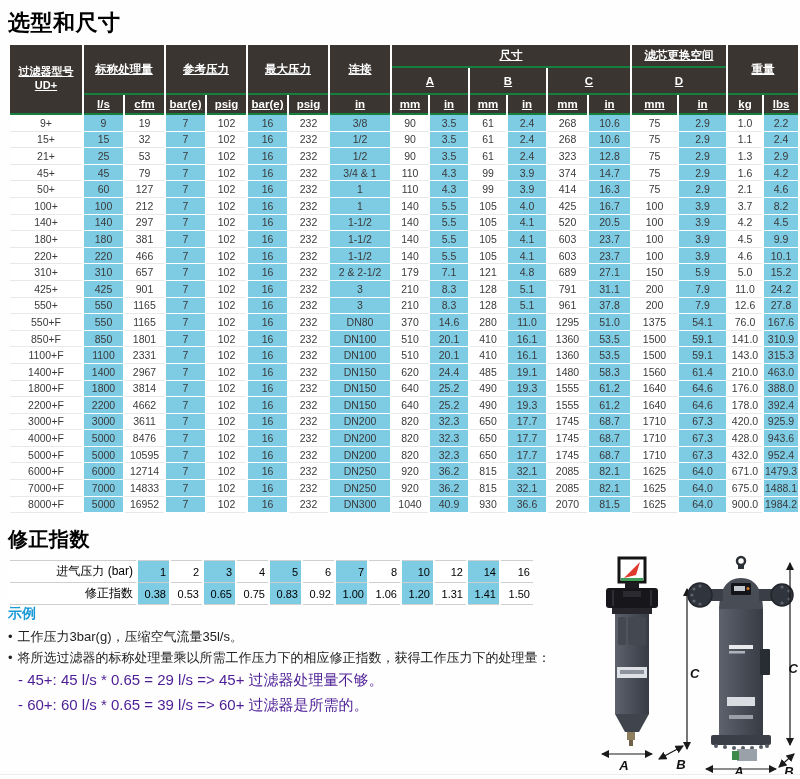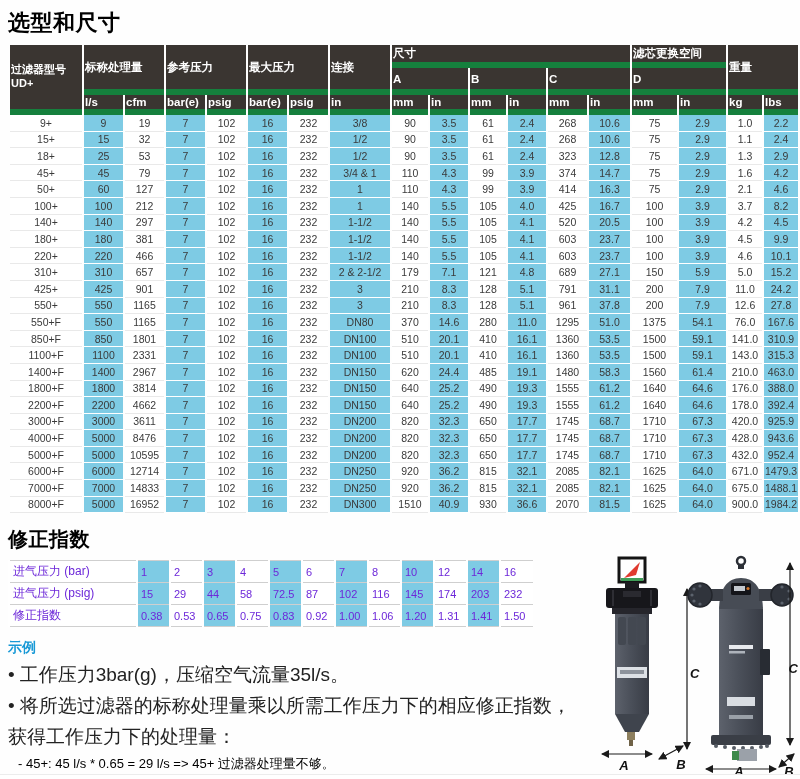--- a/index.html
+++ b/index.html
@@ -7,51 +7,51 @@
   body { width:800px; height:779px; font-family:"Liberation Sans","DejaVu Sans",sans-serif; }
   .page { position:relative; width:800px; height:774px; background:#fefefe; padding:8px; outline:1px solid #ececec; overflow:hidden; }
 
   h1.title { margin:0 0 7px 0; font-size:22px; font-weight:bold; color:#000; letter-spacing:0.5px; }
   h2.subtitle { margin:13px 0 7px 0; font-size:20px; font-weight:bold; color:#000; letter-spacing:0.5px; }
 
   
   table.main { width:784px; border-collapse:separate; border-spacing:2px 0; table-layout:fixed; }
   table.main th {
     background:#3a3531; color:#fff; font-weight:bold; font-size:11.5px;
-    text-align:left; vertical-align:middle; padding:1px; border-bottom:6px solid #15803d;
+    text-align:center; vertical-align:middle; padding:1px; border-bottom:2px solid #15803d;text-decoration:underline;
   }
   table.main thead tr:nth-child(1) { height:23px; }
   table.main thead tr:nth-child(2) { height:27px; }
   table.main thead tr:nth-child(3) { height:20px; }
   table.main th.model { font-size:11px; line-height:1.25; }
   table.main td {
     font-size:10.5px; color:#3a3a3a; text-align:center; vertical-align:middle;
     height:16.6px; padding:0 1px; background:#fff; border-bottom:1px solid #e9e9e9;
     white-space:nowrap; overflow:hidden;
   }
   table.main td.blue { background:#7ecbe4; border-bottom:1px solid #fff; }
   table.main td.model-cell { font-size:10.5px; color:#3a3a3a; }
 
   
   table.corr { border-collapse:collapse; margin-top:4px; }
   table.corr td {
-    font-size:11px; color:#6d28d9; text-align:left; height:22px; padding:0 3px;
+    font-size:11px; color:#000000; text-align:right; height:22px; padding:0 3px;
     border-top:1px solid #cfcfcf; border-bottom:1px solid #cfcfcf; background:#fff;
     border-left:2px solid #fff; border-right:0; white-space:nowrap;
   }
   table.corr td.label { width:128px; font-size:12px; }
   table.corr td.cell { width:33px; }
   table.corr td.cblue { background:#7ecbe4; }
 
   
-  .bottom { margin-top:12px; width:575px; }
+  .bottom { margin-top:0; width:575px; }
   .example-title { color:#1899d6; font-weight:bold; font-size:14px; margin-bottom:3px; }
-  .bullet-line { font-size:19px; color:#222; line-height:1.62; }
+  .bullet-line { font-size:13px; color:#222; line-height:1.62; }
   .bullet-line .dot { margin-right:5px; }
-  .sub-line { font-size:13px; color:#000000; line-height:1.62; padding-left:10px; }
+  .sub-line { font-size:15px; color:#4c1d95; line-height:1.62; padding-left:10px; }
 
   .figures { position:absolute; top:553px; right:2px; width:205px; height:224px; }
 </style>
 </head>
 <body>
 
 <div class="page">
 
   <h1 class="title">选型和尺寸</h1>
 
@@ -151,21 +151,21 @@
           <td>61</td>
           <td class="blue">2.4</td>
           <td>268</td>
           <td class="blue">10.6</td>
           <td>75</td>
           <td class="blue">2.9</td>
           <td>1.1</td>
           <td class="blue">2.4</td>
         </tr>
         <tr>
-          <td class="model-cell">18+</td>
+          <td class="model-cell">21+</td>
           <td class="blue">25</td>
           <td>53</td>
           <td class="blue">7</td>
           <td>102</td>
           <td class="blue">16</td>
           <td>232</td>
           <td class="blue">1/2</td>
           <td>90</td>
           <td class="blue">3.5</td>
           <td>61</td>
@@ -579,21 +579,21 @@
         </tr>
         <tr>
           <td class="model-cell">8000+F</td>
           <td class="blue">5000</td>
           <td>16952</td>
           <td class="blue">7</td>
           <td>102</td>
           <td class="blue">16</td>
           <td>232</td>
           <td class="blue">DN300</td>
-          <td>1510</td>
+          <td>1040</td>
           <td class="blue">40.9</td>
           <td>930</td>
           <td class="blue">36.6</td>
           <td>2070</td>
           <td class="blue">81.5</td>
           <td>1625</td>
           <td class="blue">64.0</td>
           <td>900.0</td>
           <td class="blue">1984.2</td>
         </tr>
@@ -613,35 +613,20 @@
           <td class="cell cblue">5</td>
           <td class="cell">6</td>
           <td class="cell cblue">7</td>
           <td class="cell">8</td>
           <td class="cell cblue">10</td>
           <td class="cell">12</td>
           <td class="cell cblue">14</td>
           <td class="cell">16</td>
         </tr>
         <tr>
-          <td class="label">进气压力 (psig)</td>
-          <td class="cell cblue">15</td>
-          <td class="cell">29</td>
-          <td class="cell cblue">44</td>
-          <td class="cell">58</td>
-          <td class="cell cblue">72.5</td>
-          <td class="cell">87</td>
-          <td class="cell cblue">102</td>
-          <td class="cell">116</td>
-          <td class="cell cblue">145</td>
-          <td class="cell">174</td>
-          <td class="cell cblue">203</td>
-          <td class="cell">232</td>
-        </tr>
-        <tr>
           <td class="label">修正指数</td>
           <td class="cell cblue">0.38</td>
           <td class="cell">0.53</td>
           <td class="cell cblue">0.65</td>
           <td class="cell">0.75</td>
           <td class="cell cblue">0.83</td>
           <td class="cell">0.92</td>
           <td class="cell cblue">1.00</td>
           <td class="cell">1.06</td>
           <td class="cell cblue">1.20</td>
@@ -651,20 +636,21 @@
         </tr>
       </tbody>
   </table>
 
   <div class="bottom">
     <div class="example-title">示例</div>
     <div id="example-lines">
         <div class="bullet-line"><span class="dot">•</span>工作压力3bar(g)，压缩空气流量35l/s。</div>
         <div class="bullet-line"><span class="dot">•</span>将所选过滤器的标称处理量乘以所需工作压力下的相应修正指数，获得工作压力下的处理量：</div>
         <div class="sub-line">- 45+: 45 l/s * 0.65 = 29 l/s =&gt; 45+ 过滤器处理量不够。</div>
+        <div class="sub-line">- 60+: 60 l/s * 0.65 = 39 l/s =&gt; 60+ 过滤器是所需的。</div>
       </div>
   </div>
 
   <div class="figures">
     <svg width="205" height="224" viewBox="0 0 205 224" xmlns="http://www.w3.org/2000/svg">
       <defs>
         <marker id="arr" viewBox="0 0 8 8" refX="7" refY="4" markerWidth="7" markerHeight="7" orient="auto-start-reverse">
           <path d="M0,0 L8,4 L0,8 z" fill="#1a1a1a"></path>
         </marker>
         <linearGradient id="gBody" x1="0" y1="0" x2="1" y2="0">

